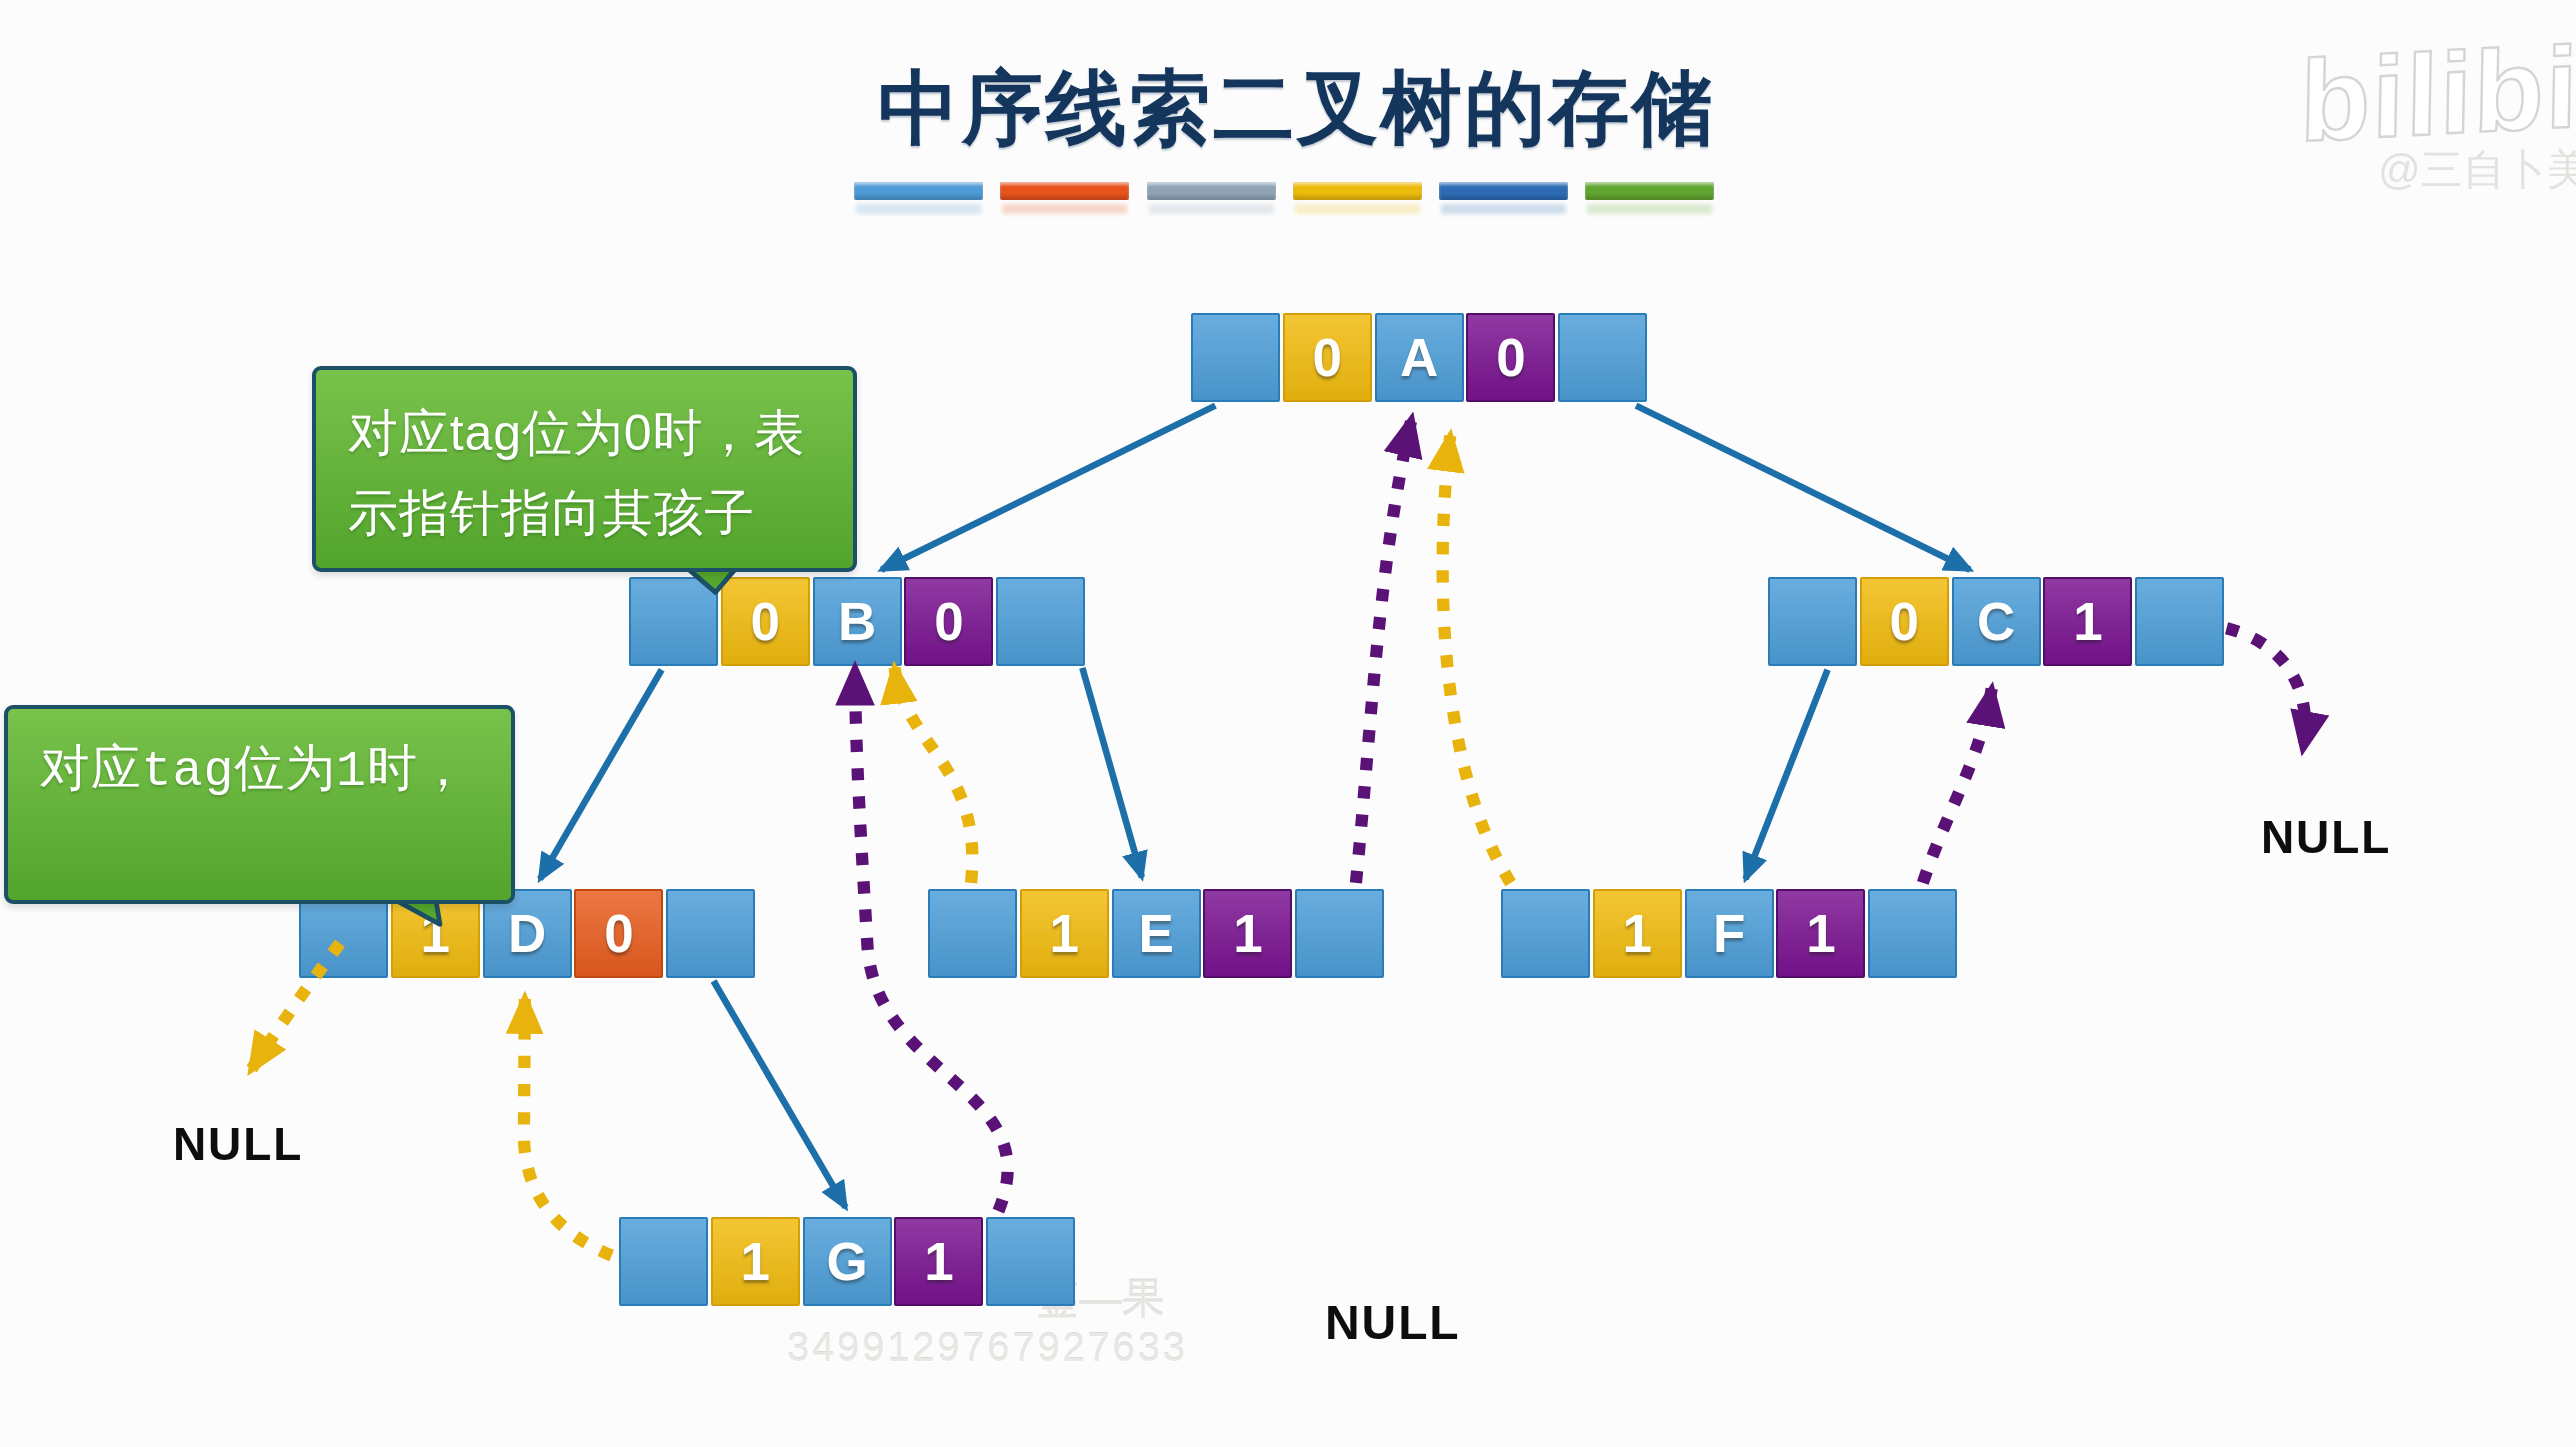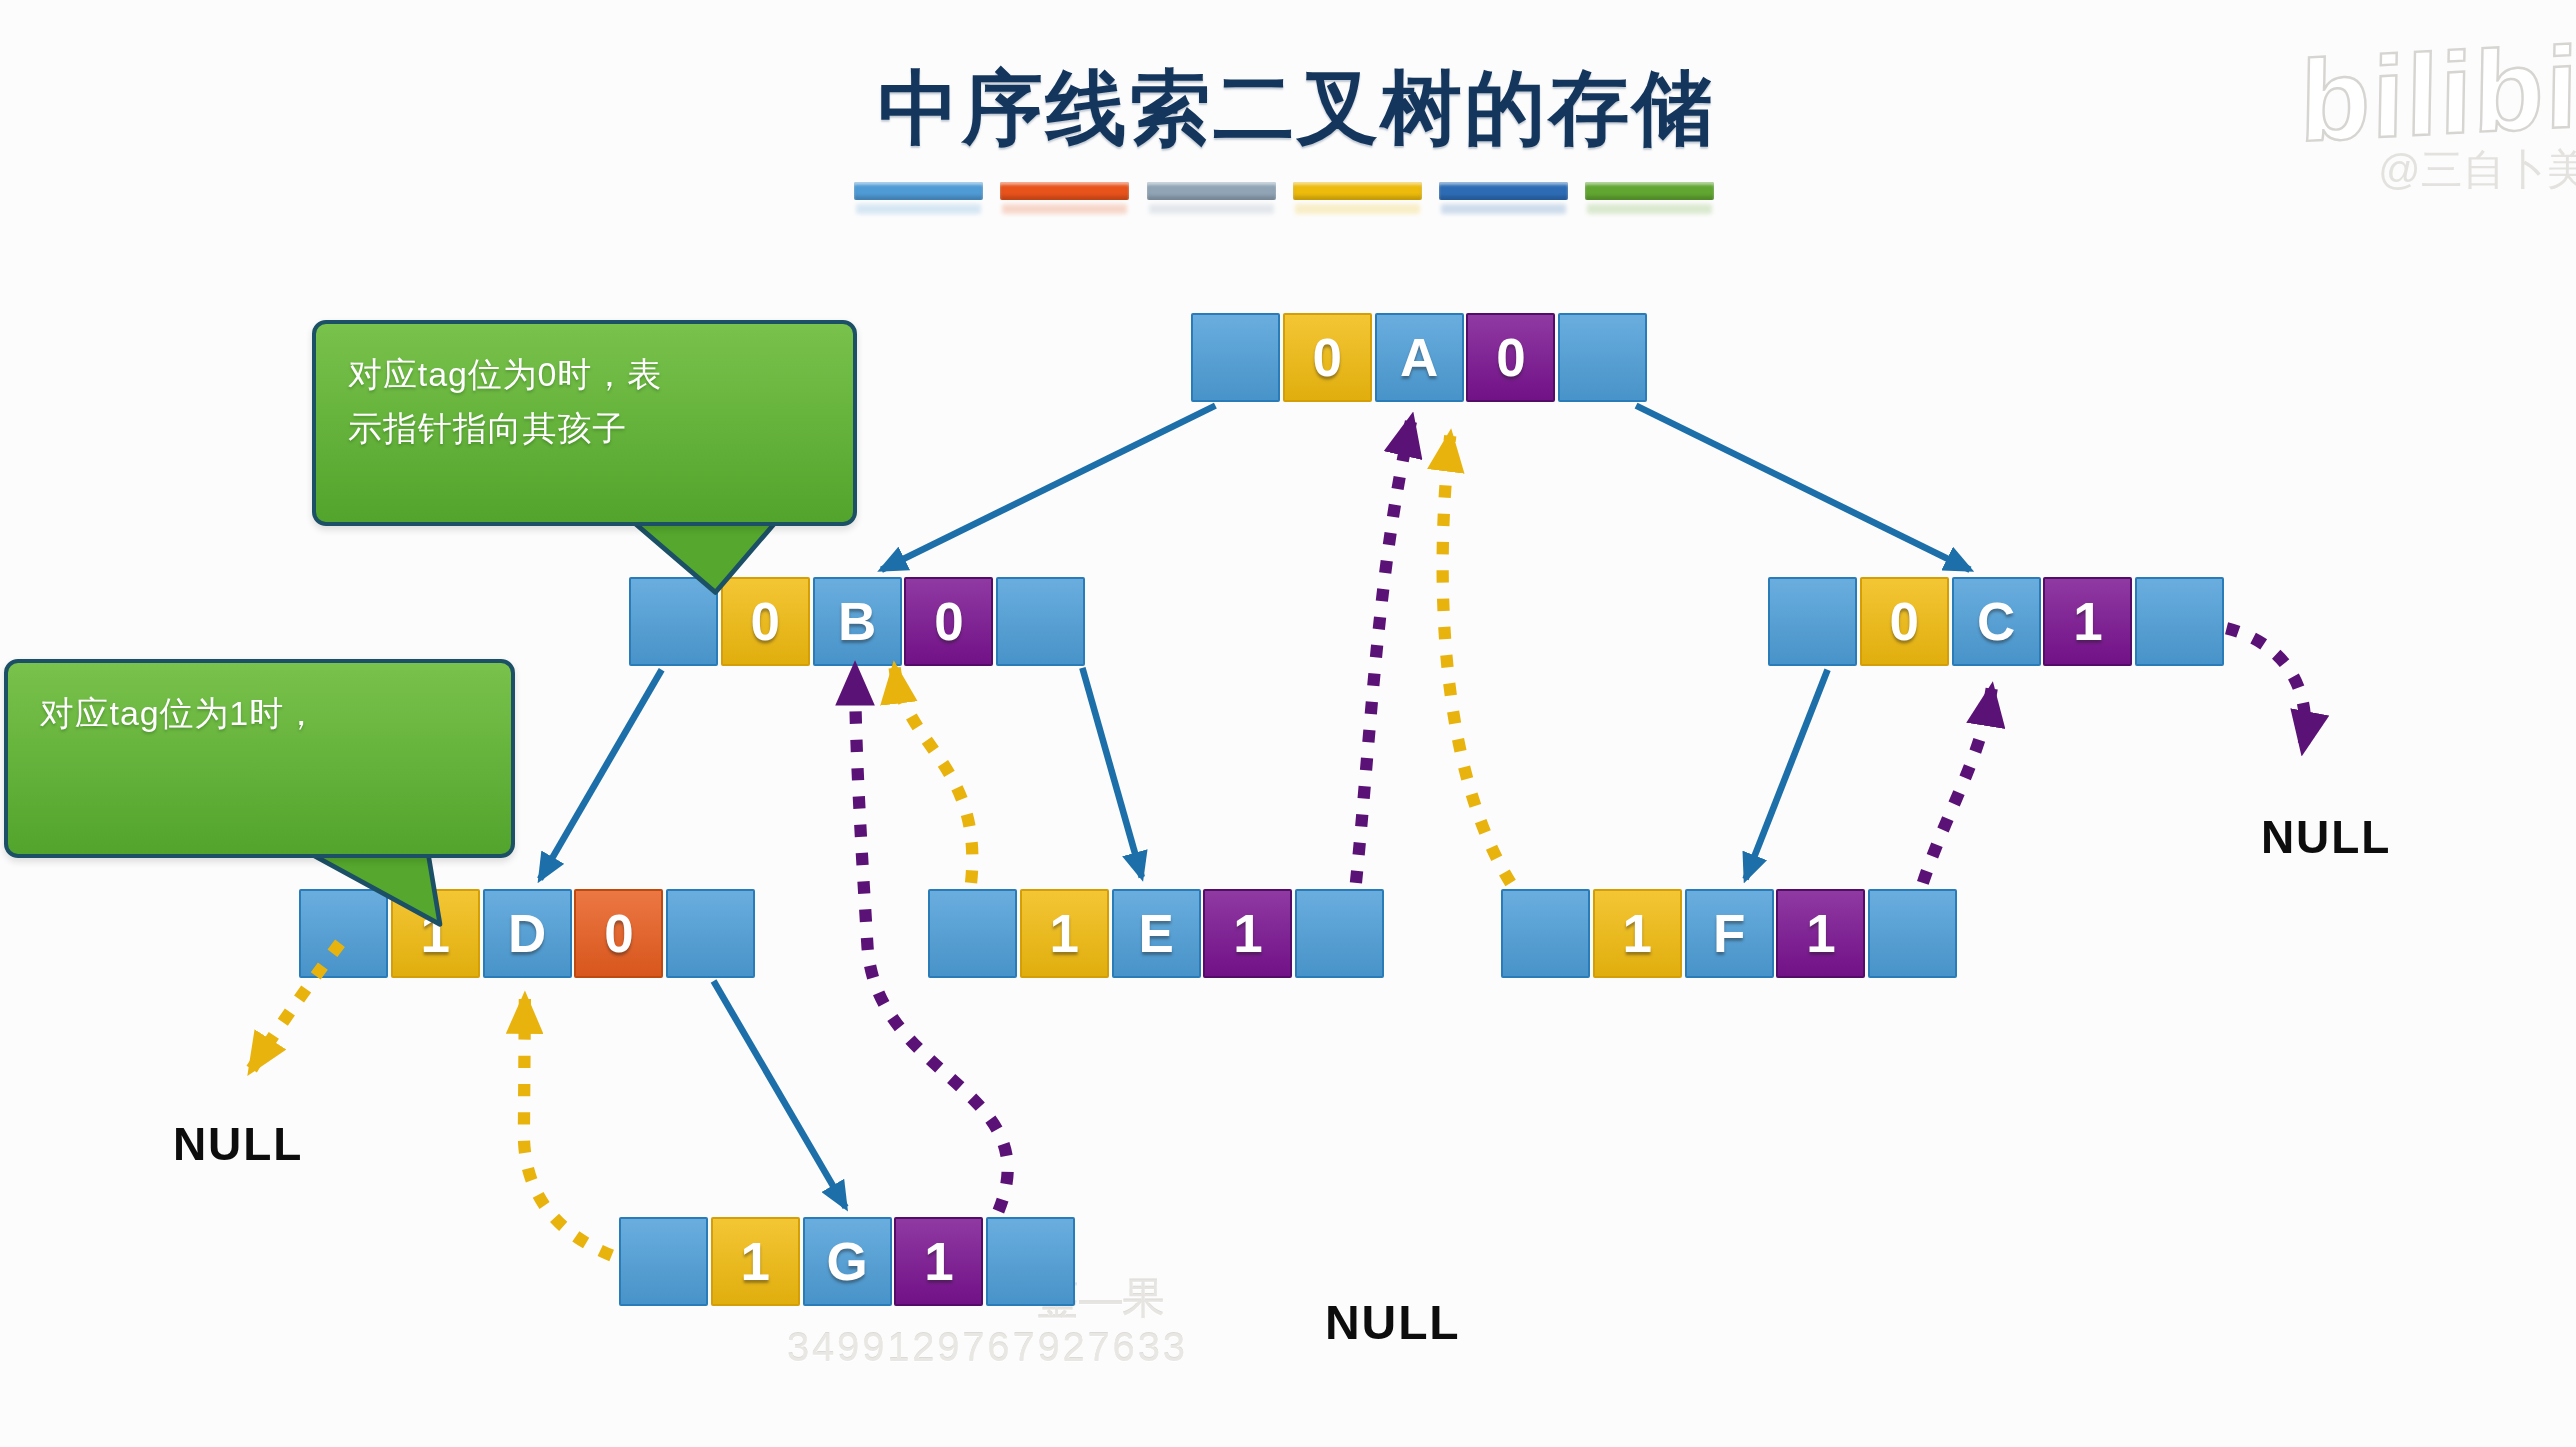--- a/index.html
+++ b/index.html
@@ -35,28 +35,29 @@
     font-weight:700;font-size:53px;color:#fff;
     text-shadow:0 2.8px 2.8px rgba(30,30,30,.4);
     background-image:linear-gradient(rgba(255,255,255,.16),rgba(0,0,0,.07));
     border-radius:1.9px;
   }
   .cell:last-child{margin-right:0;}
   
   .bubble{
     position:absolute;box-sizing:border-box;z-index:3;
     background:linear-gradient(#79c24c,#52a42c);
-    border:4.7px solid #1c5066;border-radius:14px;
-    color:#ffffff;font-size:34px;line-height:1.6;
+    border:4.7px solid #1c5066;border-radius:9px;
+    color:#ffffff;font-size:50px;line-height:1.6;
     padding:22.6px 32px;letter-spacing:0.9px;
     text-shadow:0 1.9px 2.8px rgba(30,80,20,.35);
     box-shadow:0 3.8px 7.5px rgba(0,0,0,.12);
+    margin-top:46px;
   }
   #bubble-tag0{left:312px;top:320px;width:545px;height:206px;}
-  #bubble-tag1{left:3.8px;top:659px;width:511px;height:199px;}
+  #bubble-tag1{left:3.8px;top:659px;width:511px;height:199px;font-family:Liberation Mono, monospace;}
   
   .null-label{
     position:absolute;z-index:3;color:#0d0d0d;font-weight:700;
     letter-spacing:1.9px;
   }
   #null-left{left:173px;top:1117px;font-size:46px;}
   #null-right{left:2261px;top:810px;font-size:46px;}
   #null-bottom{left:1325px;top:1295px;font-size:48px;}
   
   .wm{position:absolute;z-index:0;}

